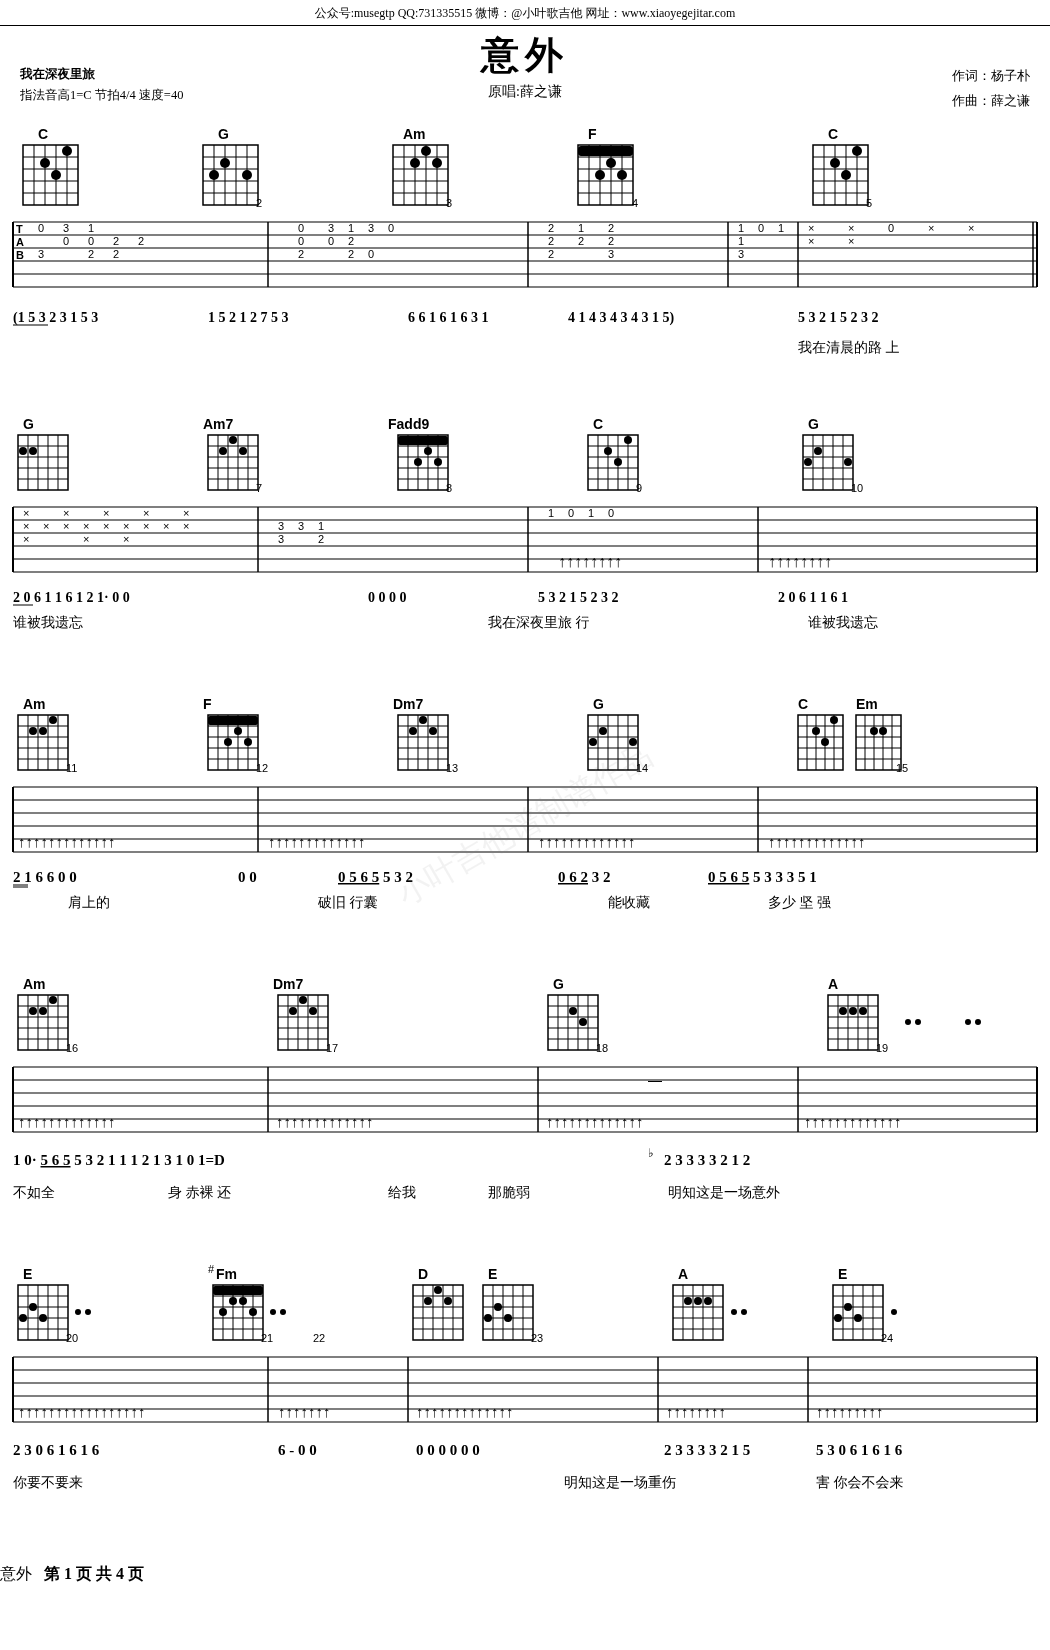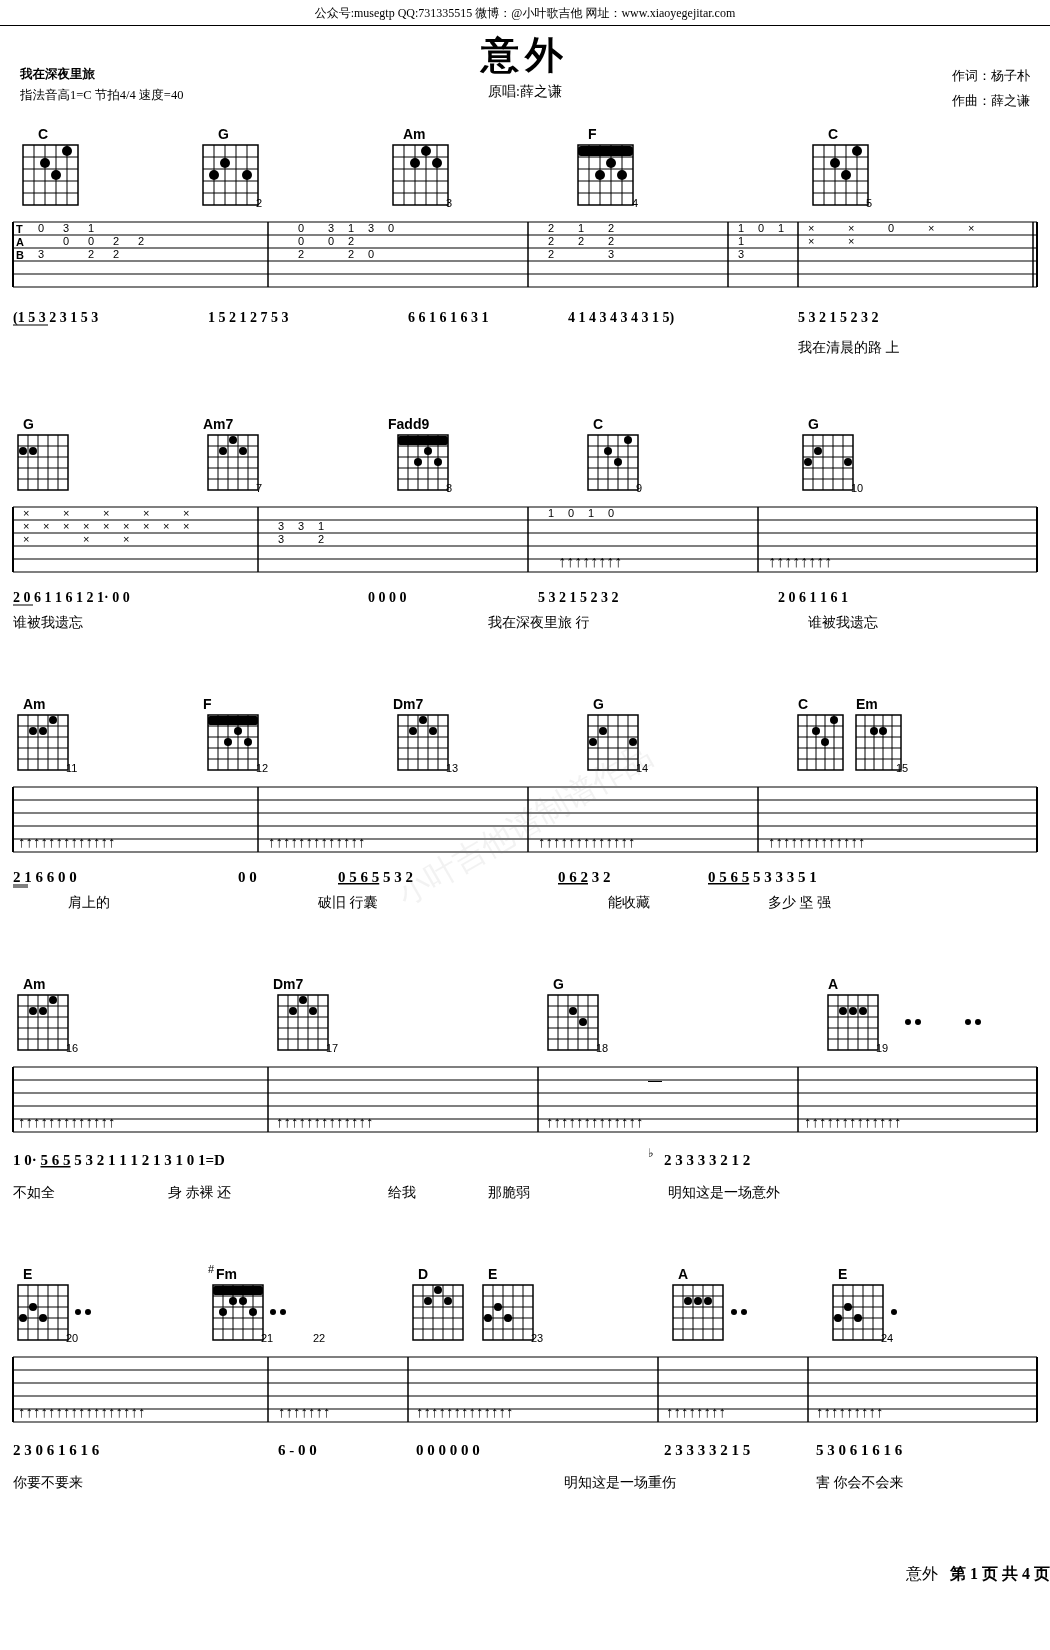--- a/index.html
+++ b/index.html
@@ -695,21 +695,21 @@
       <text x="808" y="198" font-family="Times New Roman" font-size="15" font-weight="bold">5 3  0 6 1 6 1 6</text>
 
       <text x="5" y="230" font-family="SimSun" font-size="14">你要不要来</text>
       <text x="556" y="230" font-family="SimSun" font-size="14">明知这是一场重伤</text>
       <text x="808" y="230" font-family="SimSun" font-size="14">害 你会不会来</text>
 
     </svg>
 
   </div>
 
-  <div style="text-align:right; font-size:16px; padding:12px 0 8px; margin-top:5px;">
+  <div style="text-align:left; font-size:16px; padding:12px 0 8px; margin-top:5px;">
     <span>意外</span>
     &nbsp;
     <span style="font-weight:bold;">
       <span>第 1 页  共 4 页</span>
     </span>
   </div>
 
   <div style="position:absolute; top:50%; left:50%; transform:translate(-50%,-50%) rotate(-30deg); opacity:0.1; font-size:32px; color:#888; pointer-events:none; white-space:nowrap; z-index:0;">
     小叶吉他谱制谱作品
   </div>

